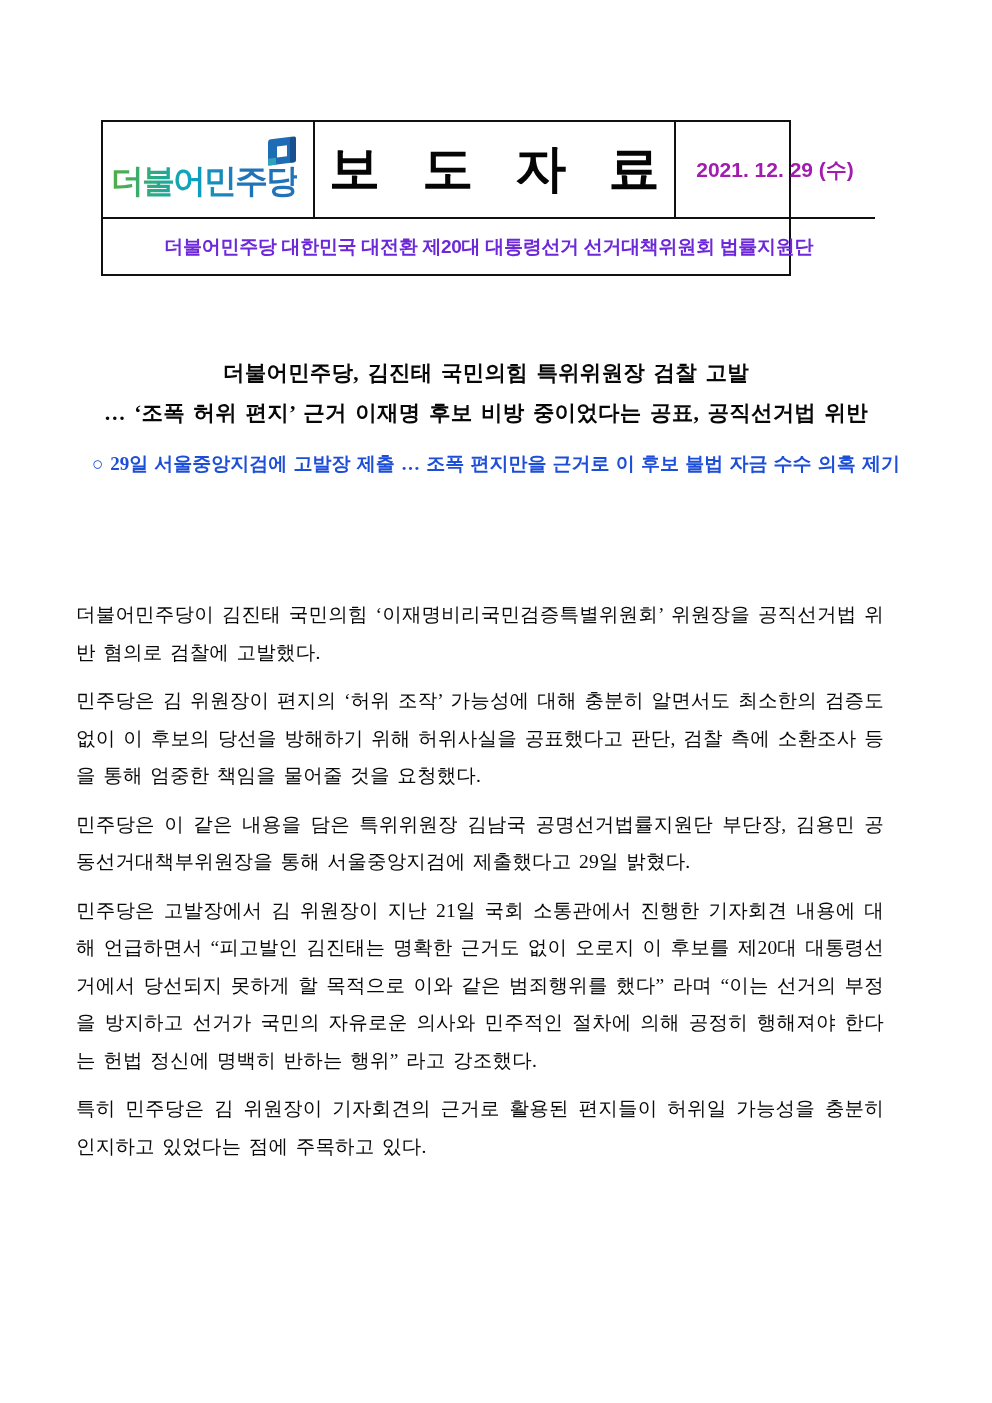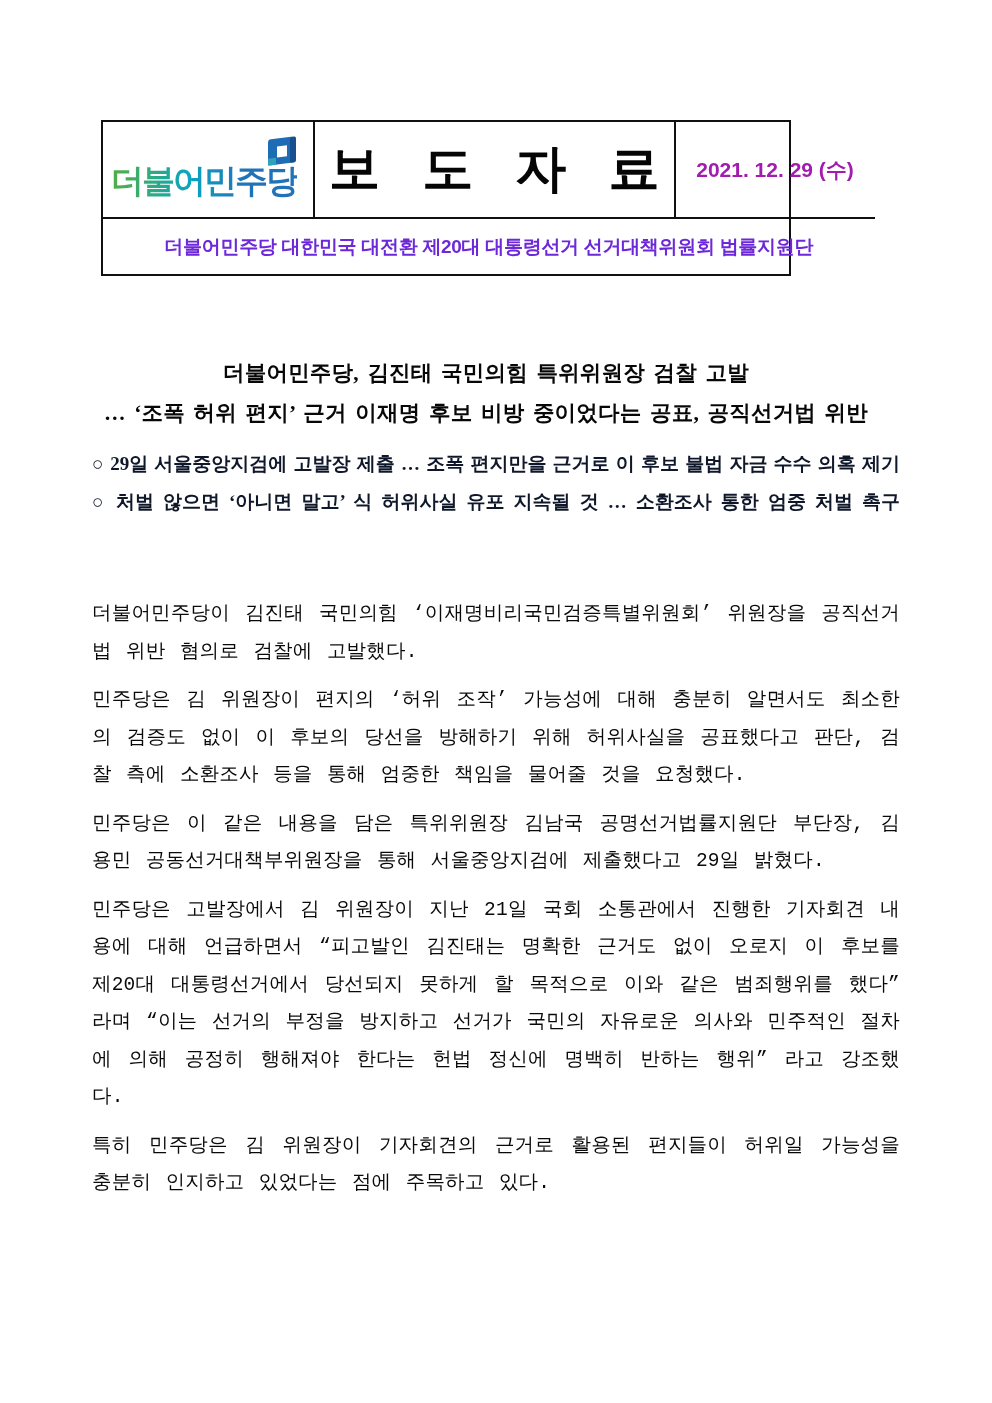--- a/index.html
+++ b/index.html
@@ -65,33 +65,33 @@
   
   .headline{
     position:absolute;left:40px;top:333px;width:892px;
     text-align:center;font-weight:bold;font-size:21.5px;line-height:40px;
     letter-spacing:0.2px;word-spacing:3px;color:#070707;margin-top:20px;
   }
 
   
   .bullets{
     position:absolute;left:92px;top:445px;width:808px;
-    font-weight:bold;font-size:19px;line-height:38px;color:#0f172a;
+    font-weight:bold;font-size:19px;line-height:38px;color:#1d4ed8;
   }
   .bullet-line{
     text-align:justify;text-align-last:justify;white-space:normal;
     word-spacing:1px;
   }
   .bullet-marker{font-weight:bold;}
 
   
   .body-text{
-    position:absolute;left:92px;top:596px;width:808px;
+    position:absolute;left:76px;top:596px;width:808px;
     font-size:19.5px;line-height:37.5px;color:#090909;
-    text-align:justify;word-spacing:2.5px;letter-spacing:0.2px;font-family:Liberation Mono, monospace;
+    text-align:justify;word-spacing:2.5px;letter-spacing:0.2px;
   }
   .body-text p{margin:0 0 11px 0;}
 </style>
 </head>
 <body>
 
 <div class="header-table">
 
   <div class="cell cell-logo">
     <div class="logo-wrap">
@@ -123,24 +123,20 @@
 <div class="headline">
   <div>더불어민주당, 김진태 국민의힘 특위위원장 검찰 고발</div>
   <div>… ‘조폭 허위 편지’ 근거 이재명 후보 비방 중이었다는 공표, 공직선거법 위반</div>
 </div>
 
 <div class="bullets">
   <div class="bullet-line">
     <span class="bullet-marker">○</span>
     <span>29일 서울중앙지검에 고발장 제출 … 조폭 편지만을 근거로 이 후보 불법 자금 수수 의혹 제기</span>
   </div>
-  <div class="bullet-line">
-    <span class="bullet-marker">○</span>
-    <span>처벌 않으면 ‘아니면 말고’ 식 허위사실 유포 지속될 것 … 소환조사 통한 엄중 처벌 촉구</span>
-  </div>
 </div>
 
 <div class="body-text">
   <p>더불어민주당이 김진태 국민의힘 ‘이재명비리국민검증특별위원회’ 위원장을 공직선거법 위반 혐의로 검찰에 고발했다.</p>
   <p>민주당은 김 위원장이 편지의 ‘허위 조작’ 가능성에 대해 충분히 알면서도 최소한의 검증도 없이 이 후보의 당선을 방해하기 위해 허위사실을 공표했다고 판단, 검찰 측에 소환조사 등을 통해 엄중한 책임을 물어줄 것을 요청했다.</p>
   <p>민주당은 이 같은 내용을 담은 특위위원장 김남국 공명선거법률지원단 부단장, 김용민 공동선거대책부위원장을 통해 서울중앙지검에 제출했다고 29일 밝혔다.</p>
   <p>민주당은 고발장에서 김 위원장이 지난 21일 국회 소통관에서 진행한 기자회견 내용에 대해 언급하면서 “피고발인 김진태는 명확한 근거도 없이 오로지 이 후보를 제20대 대통령선거에서 당선되지 못하게 할 목적으로 이와 같은 범죄행위를 했다” 라며 “이는 선거의 부정을 방지하고 선거가 국민의 자유로운 의사와 민주적인 절차에 의해 공정히 행해져야 한다는 헌법 정신에 명백히 반하는 행위” 라고 강조했다.</p>
   <p>특히 민주당은 김 위원장이 기자회견의 근거로 활용된 편지들이 허위일 가능성을 충분히 인지하고 있었다는 점에 주목하고 있다.</p>
 </div>
 

